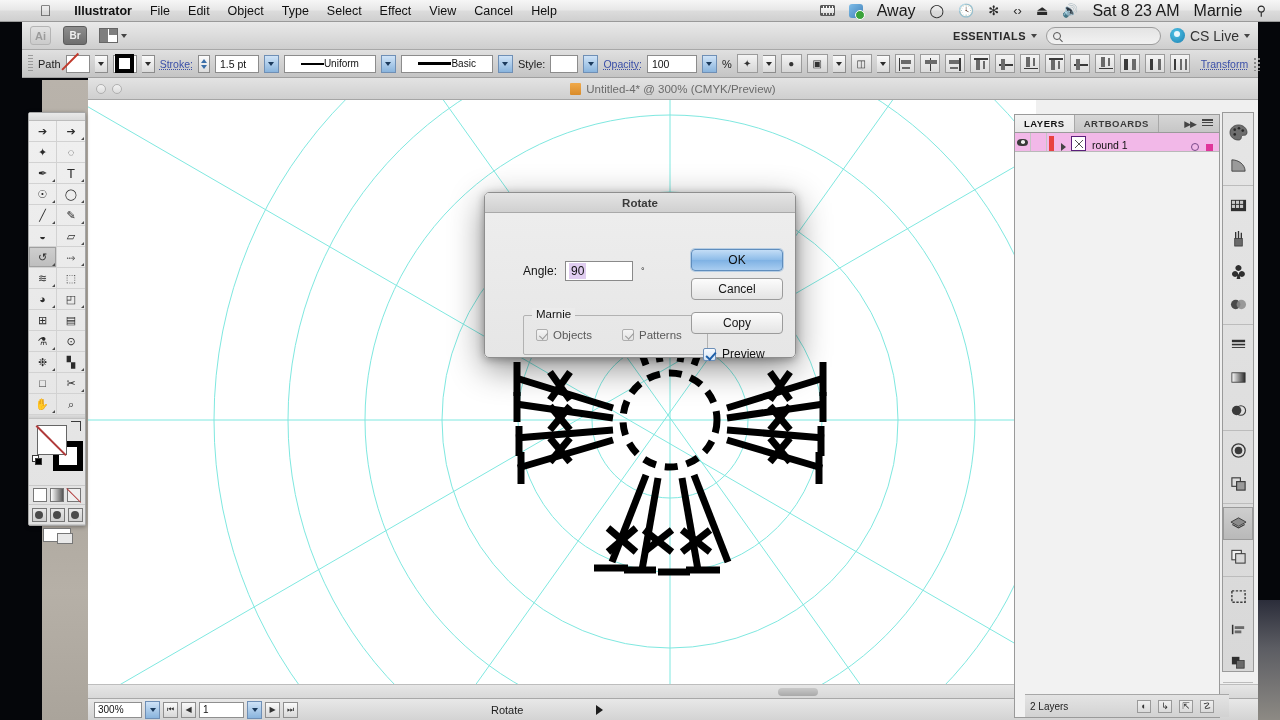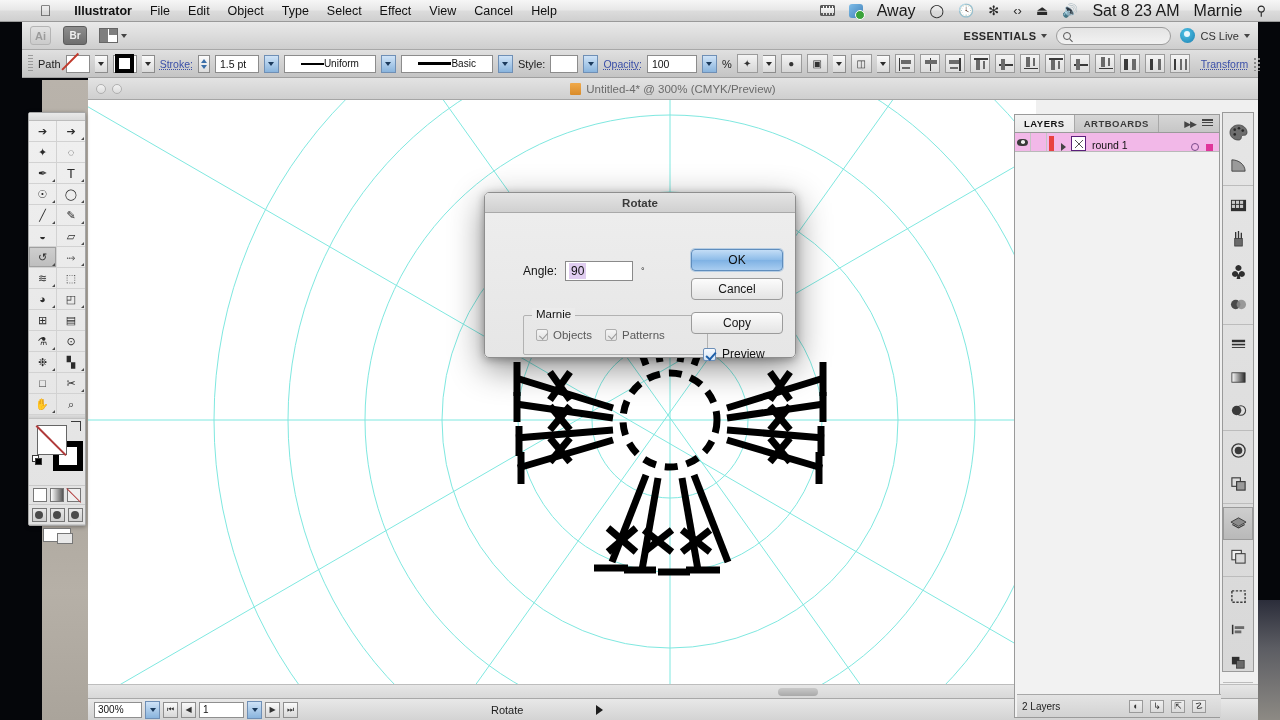--- a/index.html
+++ b/index.html
@@ -98,21 +98,21 @@
   .caret { width:0;height:0;border-left:3.5px solid transparent;border-right:3.5px solid transparent;border-top:4.5px solid #444; }
   .app-bar-right { margin-left:auto; display:flex; align-items:center; gap:9px; }
   .essentials { font-size:11px; font-weight:bold; color:#2a2a2a; letter-spacing:.4px; display:flex; align-items:center; gap:5px; }
   .search-box {
     width:115px; height:18px; border-radius:9px; border:1px solid #9d9d9d;
     background:linear-gradient(180deg,#e4e4e4,#f2f2f2);
     display:flex; align-items:center; padding:0 6px; gap:4px;
   }
   .mag { width:8px;height:8px;border:1.4px solid #555;border-radius:50%;position:relative;flex:none; }
   .mag::after{content:'';position:absolute;right:-3px;bottom:-3px;width:4px;height:1.4px;background:#555;transform:rotate(45deg);}
-  .cslive { display:flex; align-items:center; gap:5px; font-size:11px; color:#333; }
+  .cslive { display:flex; align-items:center; gap:5px; font-size:14px; color:#333; }
   .cslive-ico {
     width:15px;height:15px;border-radius:50%;
     background:radial-gradient(circle at 40% 35%,#4fc4e8,#1d7fb0);
     position:relative;
   }
   .cslive-ico::after{content:'';position:absolute;left:4px;top:3px;width:6px;height:6px;border-radius:50%;background:#eaf7fd;}
 
   
   .control-bar {
     position:absolute; left:0; top:28px; width:1236px; height:28px;
@@ -339,21 +339,21 @@
   .thumb {
     width:15px;height:15px;border:1px solid #7a7a7a;background:#fff;flex:none;margin-right:6px;
     display:flex;align-items:center;justify-content:center;
   }
   .thumb.sel { border:1.5px solid #5a1f7a; }
   .thumb-circle{width:10px;height:10px;border:1.2px solid #222;border-radius:50%;}
   .layer-name { flex:1; }
   .target-ring { width:8px;height:8px;border:1.4px solid #7a4a8a;border-radius:50%;flex:none;margin-right:7px; }
   .sel-square { width:7px;height:7px;background:#e0359a;flex:none;margin-right:6px; }
   .lp-footer {
-    position:absolute; left:2px; bottom:0; width:100%; height:21px;
+    position:absolute; left:10px; bottom:0; width:100%; height:21px;
     background:linear-gradient(180deg,#e4e4e4,#d2d2d2); border-top:1px solid #a8a8a8;
     display:flex; align-items:center; padding:11px 5px; font-size:10px; color:#222;
   }
   .lp-fbtns { margin-left:auto; display:flex; gap:7px; align-items:center; padding-right:10px; }
   .fbtn { width:14px;height:13px; display:flex;align-items:center;justify-content:center;
     font-size:9px;color:#333;border:1px solid #9a9a9a;background:linear-gradient(180deg,#f0f0f0,#dadada); }
 
   
   .dock {
     position:absolute; left:1222px; top:112px; width:32px; height:560px;
@@ -390,21 +390,21 @@
   .angle-val { background:#e0cdf0; color:#111; font-size:12px; padding:1px 2px; }
   .deg { font-size:9px; color:#222; }
   .options-group {
     position:absolute; left:38px; top:102px; width:185px; height:40px;
     border:1px solid #b2b2b2; border-radius:2px;
   }
   .options-legend {
     position:absolute; left:8px; top:-8px; background:#ebebeb; padding:0 4px;
     font-size:11.5px; color:#141414;
   }
-  .opt-row { display:flex; gap:13px; align-items:center; padding:13px 0 0 12px; }
+  .opt-row { display:flex; gap:30px; align-items:center; padding:13px 0 0 12px; }
   .opt { display:flex; align-items:center; gap:5px; font-size:11.5px; color:#5a5a5a; }
   .cb-dim { width:12px;height:12px;border:1px solid #aeaeae;border-radius:2px;
     background:linear-gradient(180deg,#f4f4f4,#e4e4e4); position:relative; }
   .cb-dim::after{
     content:'';position:absolute;left:3.5px;top:1px;width:4px;height:7px;
     border:solid #9a9a9a;border-width:0 1.8px 1.8px 0;transform:rotate(42deg);
   }
   .cb-blue { width:13px;height:13px;border:1px solid #6c8fb8;border-radius:2px;
     background:linear-gradient(180deg,#f6fafe,#d6e6f6); position:relative; }
   .cb-blue::after{

